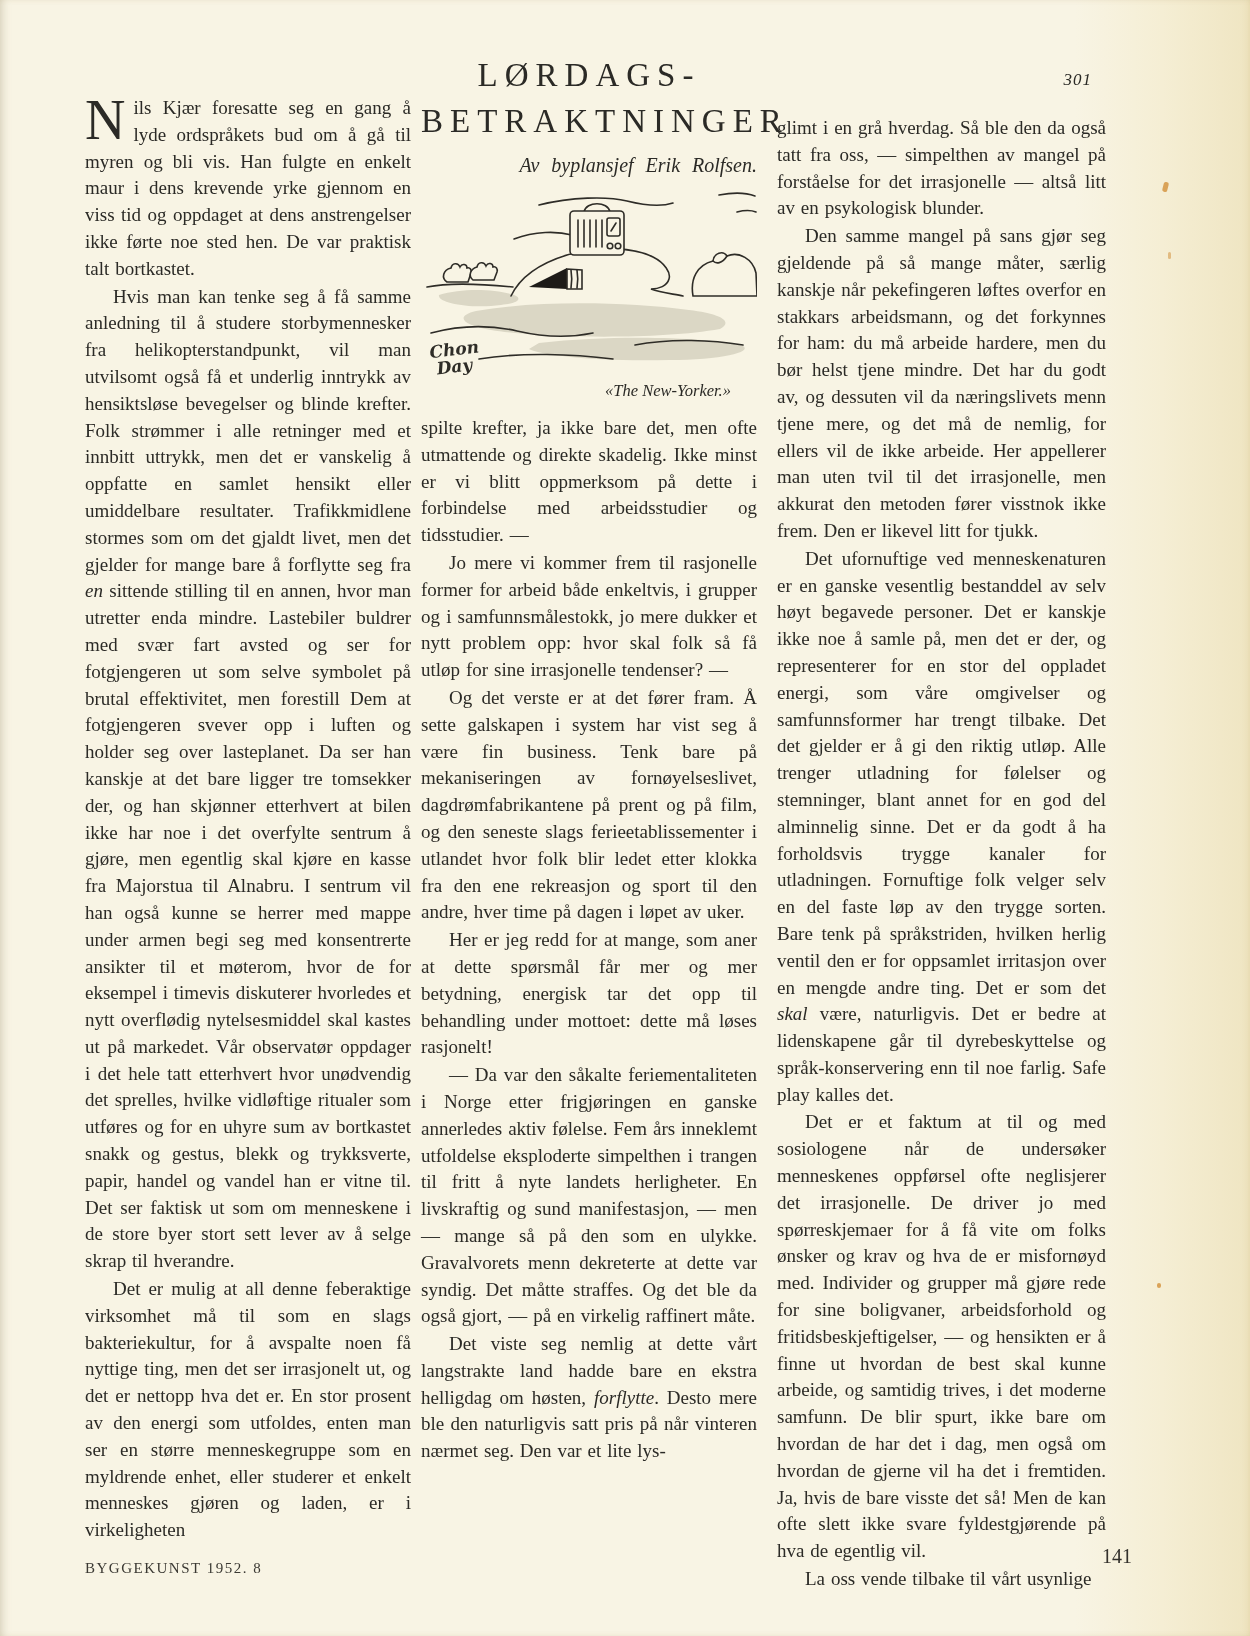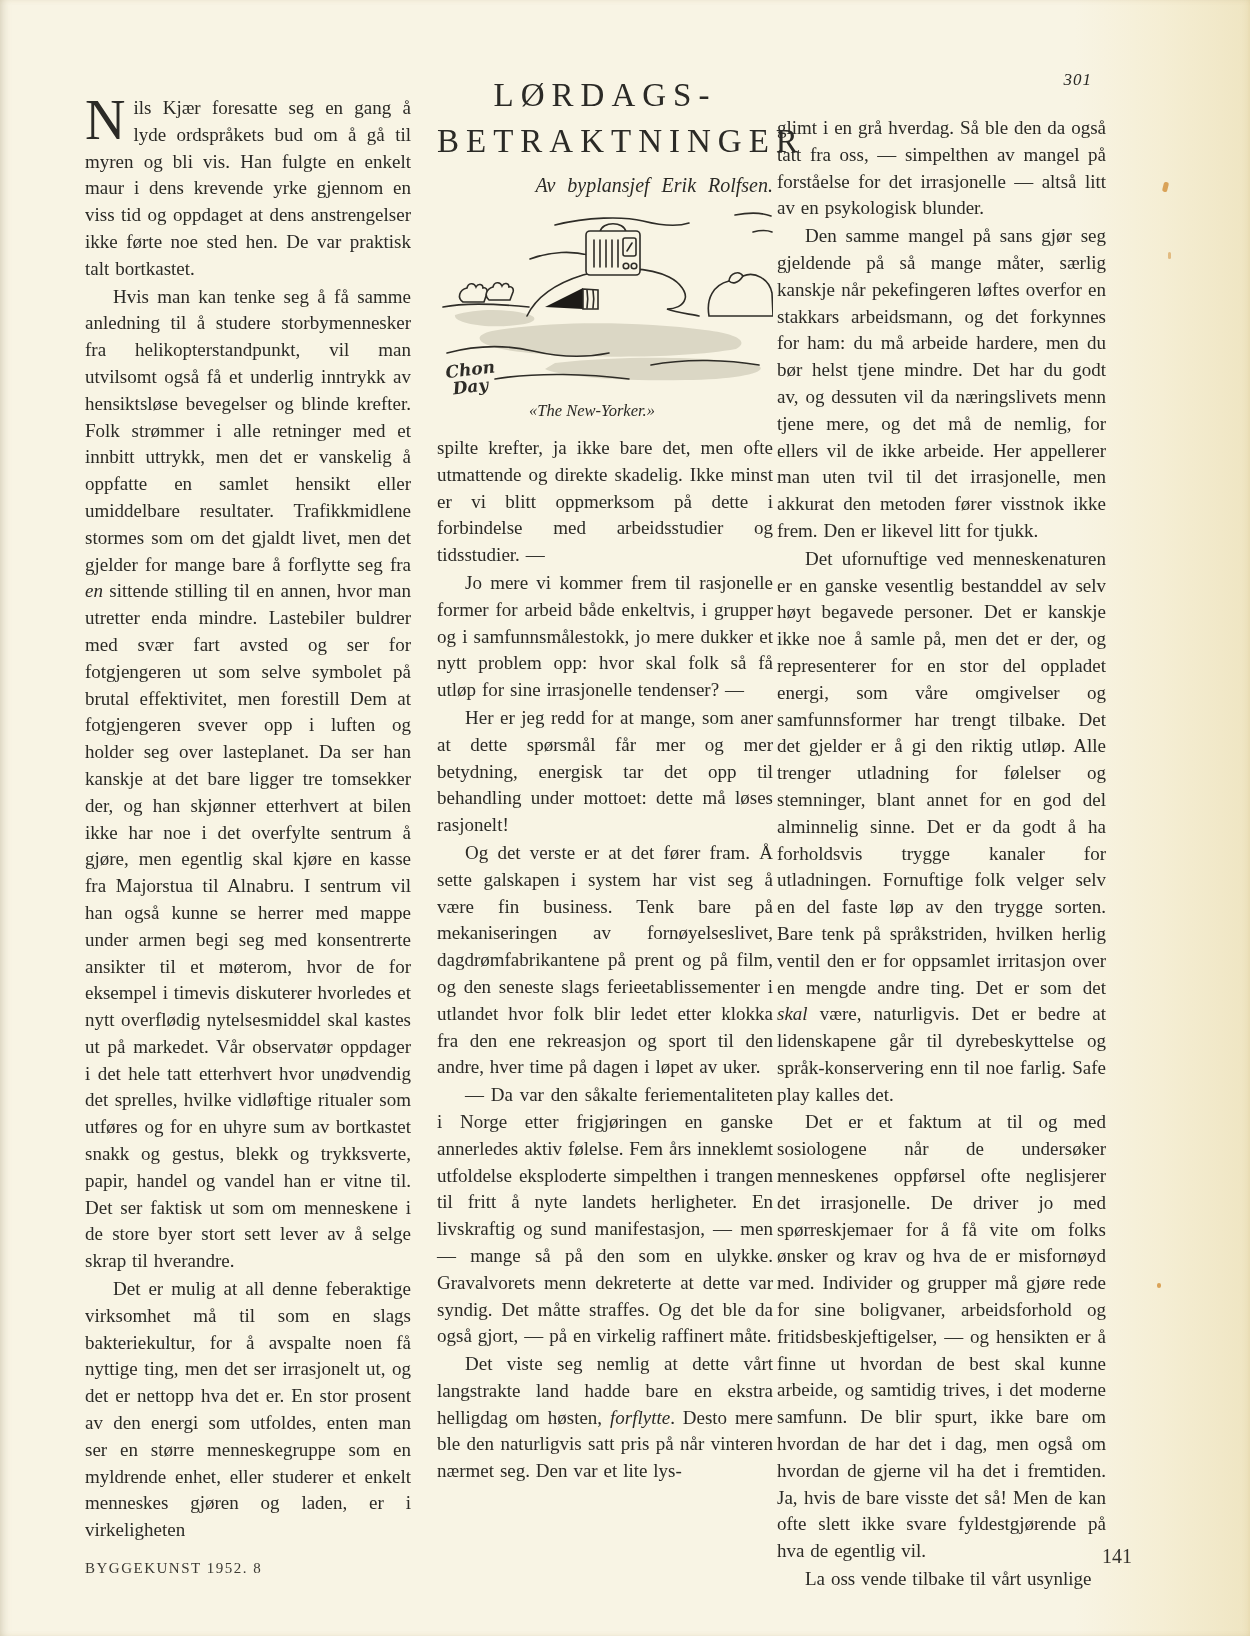--- a/index.html
+++ b/index.html
@@ -10,27 +10,27 @@
     box-shadow:inset 7px 0 9px -5px rgba(150,138,105,.35), inset -3px 0 7px -3px rgba(190,160,90,.28);
     color:#2b2a26;
   }
   .pnum-top{position:absolute;top:70px;right:158px;font-style:italic;font-size:17px;letter-spacing:1px;}
   .col{position:absolute;font-size:19px;line-height:26.8px;text-align:justify;word-spacing:.06em;}
   .col p{margin:0;}
   .col p.sp{margin-top:1px;}
   .indent{text-indent:28px;}
   .col1{left:85px;top:95px;width:326px;}
   .col3{left:777px;top:98px;width:329px;margin-top:17px;}
-  .center{position:absolute;left:437px;top:52px;width:336px;margin-top:20px;}
+  .center{position:absolute;left:421px;top:52px;width:336px;}
   .title{margin:0;text-align:center;font-weight:500;font-size:33px;line-height:46px;letter-spacing:7px;white-space:nowrap;}
   .title span{display:block;}
   .byline{text-align:right;font-style:italic;font-size:20px;margin-top:10px;word-spacing:7px;}
   .cartoon{margin:6px 0 0 0;}
   .cartoon svg{display:block;width:336px;height:196px;}
-  .credit{font-style:italic;font-size:16.5px;text-align:center;padding-right:26px;margin-top:2px;margin-bottom:14px;}
+  .credit{font-style:italic;font-size:16.5px;text-align:right;padding-right:26px;margin-top:2px;margin-bottom:14px;}
   .dropcap{float:left;font-size:56px;line-height:44px;padding:3px 8px 0 0;}
   .em{font-style:italic;}
   .footer-left{position:absolute;left:85px;top:1560px;font-size:15px;letter-spacing:1.5px;color:#3b3933;}
   .footer-page{position:absolute;right:118px;top:1545px;font-size:20px;color:#33312c;}
   .speck{position:absolute;background:#d08a2f;border-radius:2px;opacity:.75;}
   .speck.s1{left:1163px;top:182px;width:5px;height:10px;transform:rotate(14deg);}
   .speck.s2{left:1157px;top:1283px;width:4px;height:5px;}
   .speck.s3{left:1168px;top:252px;width:3px;height:7px;opacity:.5;}
   .ink{stroke:#2e2c27;stroke-width:1.6;fill:none;stroke-linecap:round;}
   .inkfill{fill:#f8f4e4;stroke:#2e2c27;stroke-width:1.6;}
@@ -99,22 +99,22 @@
           <text class="sig" x="10" y="174">Chon</text>
           <text class="sig" x="15" y="191">Day</text>
         </g>
       </svg>
       <figcaption class="credit">«The New-Yorker.»</figcaption>
     </figure>
 
     <div class="col" style="position:static;">
       <p><span>spilte krefter, ja ikke bare det, men ofte utmattende og direkte skadelig. Ikke minst er vi blitt oppmerksom på dette i forbindelse med arbeidsstudier og tidsstudier. —</span></p>
       <p class="indent sp"><span>Jo mere vi kommer frem til rasjonelle former for arbeid både enkeltvis, i grupper og i samfunnsmålestokk, jo mere dukker et nytt problem opp: hvor skal folk så få utløp for sine irrasjonelle tendenser? —</span></p>
+      <p class="indent sp"><span>Og det verste er at det fører fram. Å sette galskapen i system har vist seg å være fin business. Tenk bare på mekaniseringen av fornøyelseslivet, dagdrømfabrikantene på prent og på film, og den seneste slags ferieetablissementer i utlandet hvor folk blir ledet etter klokka fra den ene rekreasjon og sport til den andre, hver time på dagen i løpet av uker.</span></p>
       <p class="indent sp"><span>Her er jeg redd for at mange, som aner at dette spørsmål får mer og mer betydning, energisk tar det opp til behandling under mottoet: dette må løses rasjonelt!</span></p>
-      <p class="indent sp"><span>Og det verste er at det fører fram. Å sette galskapen i system har vist seg å være fin business. Tenk bare på mekaniseringen av fornøyelseslivet, dagdrømfabrikantene på prent og på film, og den seneste slags ferieetablissementer i utlandet hvor folk blir ledet etter klokka fra den ene rekreasjon og sport til den andre, hver time på dagen i løpet av uker.</span></p>
       <p class="indent sp"><span>— Da var den såkalte feriementaliteten i Norge etter frigjøringen en ganske annerledes aktiv følelse. Fem års inneklemt utfoldelse eksploderte simpelthen i trangen til fritt å nyte landets herligheter. En livskraftig og sund manifestasjon, — men — mange så på den som en ulykke. Gravalvorets menn dekreterte at dette var syndig. Det måtte straffes. Og det ble da også gjort, — på en virkelig raffinert måte.</span></p>
       <p class="indent sp"><span>Det viste seg nemlig at dette vårt langstrakte land hadde bare en ekstra helligdag om høsten, </span><span class="em">forflytte</span><span>. Desto mere ble den naturligvis satt pris på når vinteren nærmet seg. Den var et lite lys-</span></p>
     </div>
   </section>
 
   <section class="col col3">
     <p><span>glimt i en grå hverdag. Så ble den da også tatt fra oss, — simpelthen av mangel på forståelse for det irrasjonelle — altså litt av en psykologisk blunder.</span></p>
     <p class="indent sp"><span>Den samme mangel på sans gjør seg gjeldende på så mange måter, særlig kanskje når pekefingeren løftes overfor en stakkars arbeidsmann, og det forkynnes for ham: du må arbeide hardere, men du bør helst tjene mindre. Det har du godt av, og dessuten vil da næringslivets menn tjene mere, og det må de nemlig, for ellers vil de ikke arbeide. Her appellerer man uten tvil til det irrasjonelle, men akkurat den metoden fører visstnok ikke frem. Den er likevel litt for tjukk.</span></p>
     <p class="indent sp"><span>Det ufornuftige ved menneskenaturen er en ganske vesentlig bestanddel av selv høyt begavede personer. Det er kanskje ikke noe å samle på, men det er der, og representerer for en stor del oppladet energi, som våre omgivelser og samfunnsformer har trengt tilbake. Det det gjelder er å gi den riktig utløp. Alle trenger utladning for følelser og stemninger, blant annet for en god del alminnelig sinne. Det er da godt å ha forholdsvis trygge kanaler for utladningen. Fornuftige folk velger selv en del faste løp av den trygge sorten. Bare tenk på språkstriden, hvilken herlig ventil den er for oppsamlet irritasjon over en mengde andre ting. Det er som det </span><span class="em">skal</span><span> være, naturligvis. Det er bedre at lidenskapene går til dyrebeskyttelse og språk-konservering enn til noe farlig. Safe play kalles det.</span></p>
     <p class="indent sp"><span>Det er et faktum at til og med sosiologene når de undersøker menneskenes oppførsel ofte neglisjerer det irrasjonelle. De driver jo med spørreskjemaer for å få vite om folks ønsker og krav og hva de er misfornøyd med. Individer og grupper må gjøre rede for sine boligvaner, arbeidsforhold og fritidsbeskjeftigelser, — og hensikten er å finne ut hvordan de best skal kunne arbeide, og samtidig trives, i det moderne samfunn. De blir spurt, ikke bare om hvordan de har det i dag, men også om hvordan de gjerne vil ha det i fremtiden. Ja, hvis de bare visste det så! Men de kan ofte slett ikke svare fyldestgjørende på hva de egentlig vil.</span></p>

